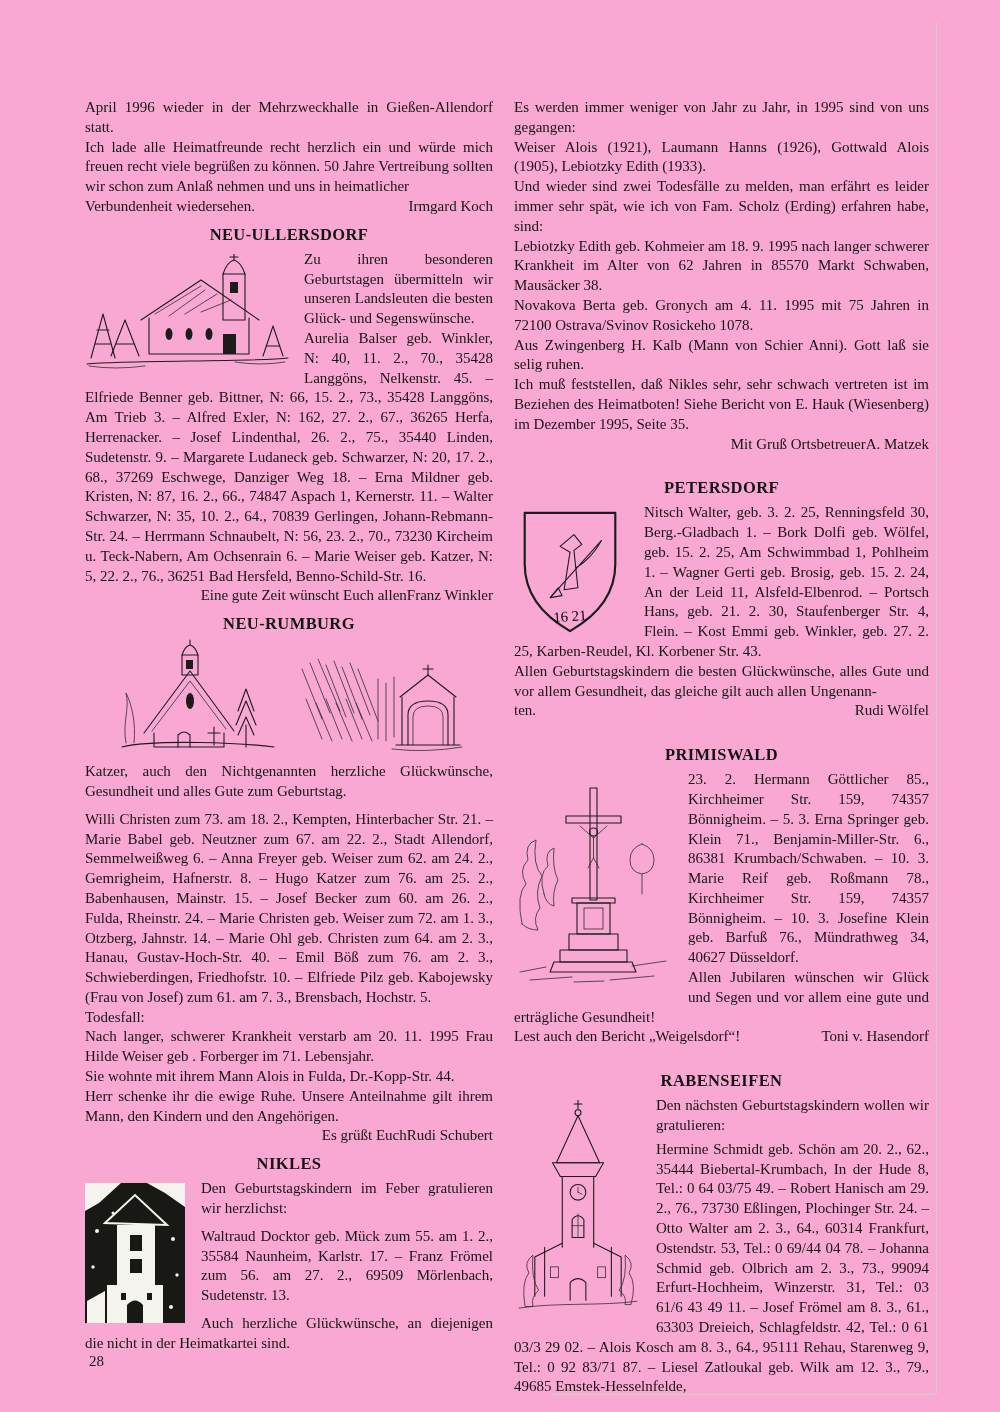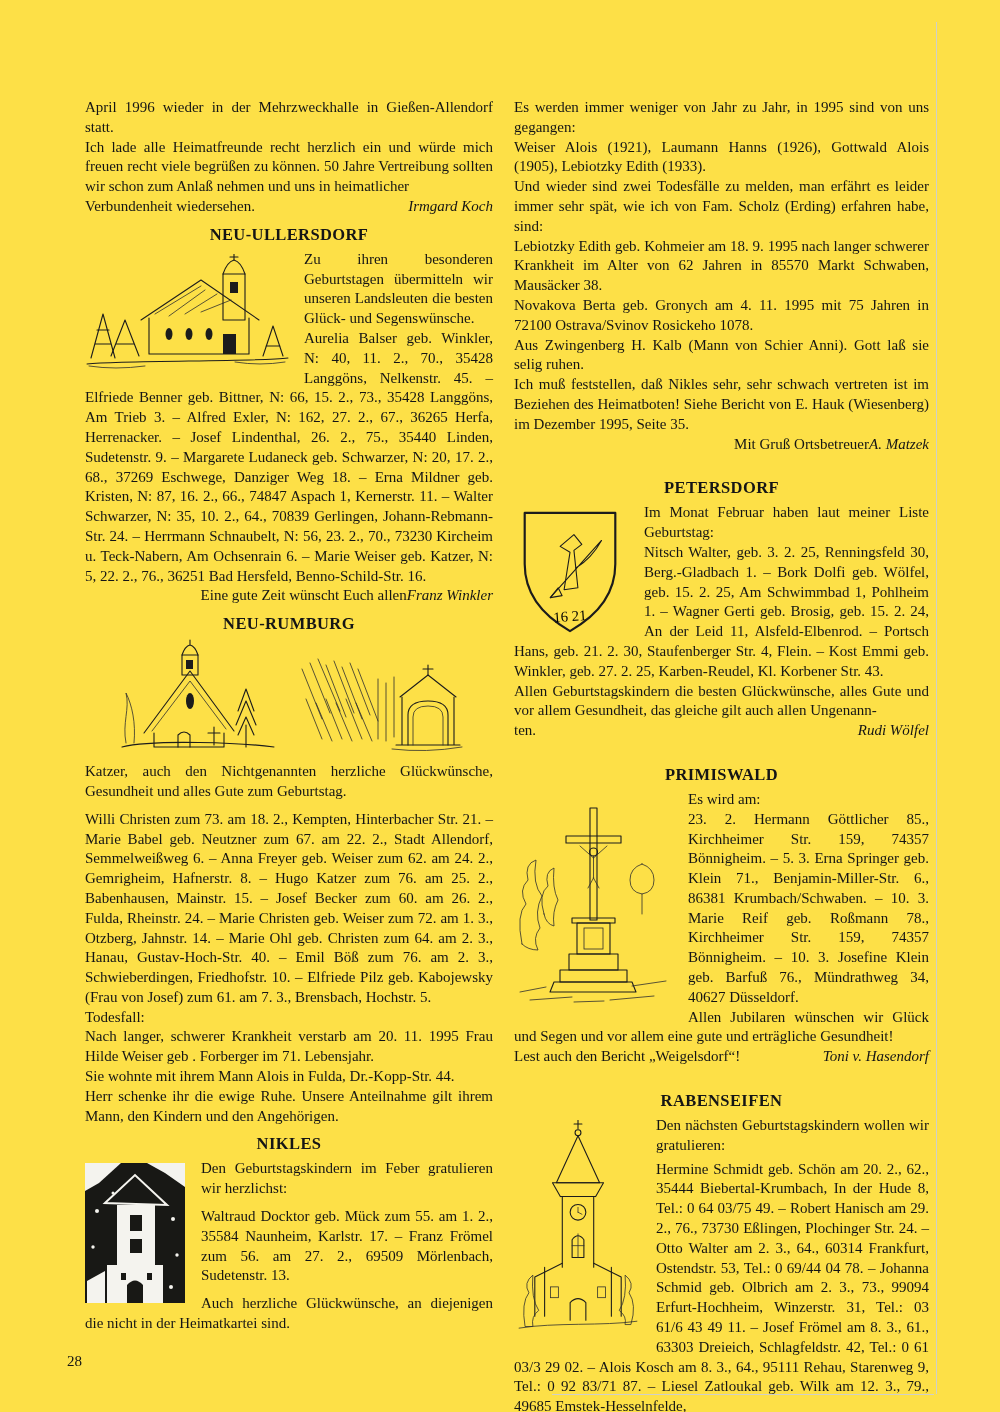--- a/index.html
+++ b/index.html
@@ -1,37 +1,37 @@
 <!DOCTYPE html>
 <html lang="de"><head>
 <meta charset="utf-8">
 <style>
   html,body{margin:0;padding:0;background:#d9d9d5;}
-  .page{position:relative;width:1000px;height:1412px;margin:0 auto;background:#fde047;
+  .page{position:relative;width:1000px;height:1412px;margin:0 auto;background:#f9a8d4;
         color:#151515;font-family:"Liberation Serif","DejaVu Serif",serif;
         font-size:15px;line-height:19.8px;overflow:hidden;}
   .col{position:absolute;top:98px;}
   .col.left{left:85px;width:408px;}
   .col.right{left:514px;width:415px;}
   p{margin:0;text-align:justify;}
   .mt4{margin-top:4px}.mt6{margin-top:8px}.mt12{}
-  .b{font-weight:normal}.i{font-style:italic}
+  .b{font-weight:normal}.i{}
   .sec{clear:both;text-align:center;font-size:16.5px;line-height:20px;font-weight:bold;
        margin:8px 0 5px;letter-spacing:.4px;}
   .sec.gap-lg{margin-top:24px;}
   .sig{display:flex;justify-content:space-between;}
   .sigr{display:flex;justify-content:flex-end;text-align:right;}
   .fl{float:left;margin:4px 14px 4px 0;}
   .imgrow{display:flex;justify-content:center;align-items:flex-end;gap:14px;margin:4px 0 8px;}
   .sketch{stroke:#1c1c1c;fill:none;stroke-width:1.1;stroke-linecap:round;stroke-linejoin:round;}
   .thin{stroke:#2e2e2e;fill:none;stroke-width:.8;stroke-linecap:round;}
   .ink{fill:#1c1c1c;stroke:none;}
   .vline{position:absolute;left:936px;top:22px;width:1px;height:1372px;background:#cfcfc9;}
   .hline{position:absolute;left:552px;top:1394px;width:382px;height:1px;background:#cfcfc9;}
-  .pageno{position:absolute;left:67px;top:1352px;font-size:15px;}
+  .pageno{position:absolute;left:89px;top:1352px;font-size:15px;}
   svg text{font-family:"Liberation Serif","DejaVu Serif",serif;}
 </style>
 </head>
 <body>
 
 <div class="page">
 
   <div class="col left">
 
     <p>April 1996 wieder in der Mehrzweckhalle in Gießen-Allendorf statt.</p>
@@ -107,20 +107,24 @@
       </span>
     </div>
 
     <p>Katzer, auch den Nichtgenannten herzliche Glückwünsche, Gesundheit und alles Gute zum Geburtstag.</p>
     <p class="mt6"><span class="b">Willi Christen</span><span> zum 73. am 18. 2., Kempten, Hinterbacher Str. 21. – </span><span class="b">Marie Babel</span><span> geb. Neutzner zum 67. am 22. 2., Stadt Allendorf, Semmelweißweg 6. – </span><span class="b">Anna Freyer</span><span> geb. Weiser zum 62. am 24. 2., Gemrigheim, Hafnerstr. 8. – </span><span class="b">Hugo Katzer</span><span> zum 76. am 25. 2., Babenhausen, Mainstr. 15. – </span><span class="b">Josef Becker</span><span> zum 60. am 26. 2., Fulda, Rheinstr. 24. – </span><span class="b">Marie Christen</span><span> geb. Weiser zum 72. am 1. 3., Otzberg, Jahnstr. 14. – </span><span class="b">Marie Ohl</span><span> geb. Christen zum 64. am 2. 3., Hanau, Gustav-Hoch-Str. 40. – </span><span class="b">Emil Böß</span><span> zum 76. am 2. 3., Schwieberdingen, Friedhofstr. 10. – </span><span class="b">Elfriede Pilz</span><span> geb. Kabojewsky (Frau von Josef) zum 61. am 7. 3., Brensbach, Hochstr. 5.</span></p>
 
     <p class="mt12"><span class="b">Todesfall:</span></p>
     <p><span>Nach langer, schwerer Krankheit verstarb am 20. 11. 1995 Frau </span><span class="b">Hilde Weiser</span><span> geb . Forberger im 71. Lebensjahr.</span></p>
     <p>Sie wohnte mit ihrem Mann Alois in Fulda, Dr.-Kopp-Str. 44.</p>
     <p>Herr schenke ihr die ewige Ruhe. Unsere Anteilnahme gilt ihrem Mann, den Kindern und den Angehörigen.</p>
+    <div class="sigr">
+      <span>Es grüßt Euch </span>
+      <span class="i">Rudi Schubert</span>
+    </div>
 
     <h2 class="sec">NIKLES</h2>
 
     <span class="fl" style="width:100px;height:140px;margin-right:16px;">
       <svg viewBox="0 0 100 140" width="100" height="140" aria-hidden="true">
         <rect x="0" y="0" width="100" height="140" fill="#181815"></rect>
         <polygon points="0,0 36,0 14,20 0,28" fill="#f4f3ee"></polygon>
         <polygon points="62,0 100,0 100,24 80,10" fill="#f4f3ee"></polygon>
         <polygon points="20,40 50,12 82,42" fill="#181815" stroke="#f4f3ee" stroke-width="2"></polygon>
         <rect x="32" y="42" width="38" height="60" fill="#f4f3ee"></rect>
@@ -165,21 +169,20 @@
     <span class="fl" style="width:112px;height:130px;margin-right:18px;">
       <svg viewBox="0 0 112 132" width="112" height="130" aria-hidden="true">
         <path d="M10,6 L102,6 L102,58 Q102,100 56,126 Q10,100 10,58 Z" fill="none" stroke="#1c1c1c" stroke-width="2.2" stroke-linejoin="round"></path>
         <path class="sketch" d="M50,84 L56,46 L46,40 L60,28 L68,38 L60,44 L64,82 Z"></path>
         <path class="sketch" d="M36,92 L88,34 M88,34 Q78,52 62,62"></path>
         <path class="sketch" d="M36,92 L44,82 L48,90 Z"></path>
         <text x="56" y="116" text-anchor="middle" font-size="15" transform="rotate(-4 56 112)">16 21</text>
       </svg>
     </span>
 
-    <p>Im Monat Februar haben laut meiner Liste Geburtstag:</p>
     <p><span class="b">Nitsch Walter,</span><span> geb. 3. 2. 25, Renningsfeld 30, Berg.-Gladbach 1. – </span><span class="b">Bork Dolfi</span><span> geb. Wölfel, geb. 15. 2. 25, Am Schwimmbad 1, Pohlheim 1. – </span><span class="b">Wagner Gerti</span><span> geb. Brosig, geb. 15. 2. 24, An der Leid 11, Alsfeld-Elbenrod. – </span><span class="b">Portsch Hans,</span><span> geb. 21. 2. 30, Staufenberger Str. 4, Flein. – </span><span class="b">Kost Emmi</span><span> geb. Winkler, geb. 27. 2. 25, Karben-Reudel, Kl. Korbener Str. 43.</span></p>
     <p>Allen Geburtstagskindern die besten Glückwünsche, alles Gute und vor allem Gesundheit, das gleiche gilt auch allen Ungenann-</p>
     <div class="sig">
       <span>ten.</span>
       <span class="i">Rudi Wölfel</span>
     </div>
 
     <h2 class="sec gap-lg">PRIMISWALD</h2>
 
     <span class="fl" style="width:160px;height:212px;">
@@ -194,21 +197,20 @@
         <rect class="sketch" x="55" y="160" width="49" height="16"></rect>
         <rect class="sketch" x="46" y="176" width="67" height="12"></rect>
         <path class="sketch" d="M40,188 L118,188 L122,198 L36,198 Z"></path>
         <path class="thin" d="M8,150 Q2,120 12,110 Q4,96 14,86 Q10,70 22,66 Q18,90 28,102 Q20,118 26,134 Q18,144 24,156 Q14,156 8,150 Z"></path>
         <path class="thin" d="M30,120 Q24,100 34,92 Q30,78 40,74 Q38,94 44,106 Q38,118 40,132 Q32,130 30,120 Z"></path>
         <path class="thin" d="M128,70 Q116,74 116,86 Q116,98 128,100 Q140,98 140,86 Q140,74 128,70 Z M128,100 L128,120"></path>
         <path class="thin" d="M6,198 L32,193 M118,192 L152,187 M16,206 L58,203 M96,206 L140,202 M60,208 L90,207"></path>
       </svg>
     </span>
 
-    <p>Es wird am:</p>
     <p><span>23. 2. </span><span class="b">Hermann Göttlicher</span><span> 85., Kirchheimer Str. 159, 74357 Bönnigheim. – 5. 3. </span><span class="b">Erna Springer</span><span> geb. Klein 71., Benjamin-Miller-Str. 6., 86381 Krumbach/Schwaben. – 10. 3. </span><span class="b">Marie Reif</span><span> geb. Roßmann 78., Kirchheimer Str. 159, 74357 Bönnigheim. – 10. 3. </span><span class="b">Josefine Klein</span><span> geb. Barfuß 76., Mündrathweg 34, 40627 Düsseldorf.</span></p>
     <p>Allen Jubilaren wünschen wir Glück und Segen und vor allem eine gute und erträgliche Gesundheit!</p>
     <div class="sig">
       <span>Lest auch den Bericht „Weigelsdorf“!</span>
       <span class="i">Toni v. Hasendorf</span>
     </div>
 
     <h2 class="sec gap-lg">RABENSEIFEN</h2>
 
     <span class="fl" style="width:128px;height:214px;">

